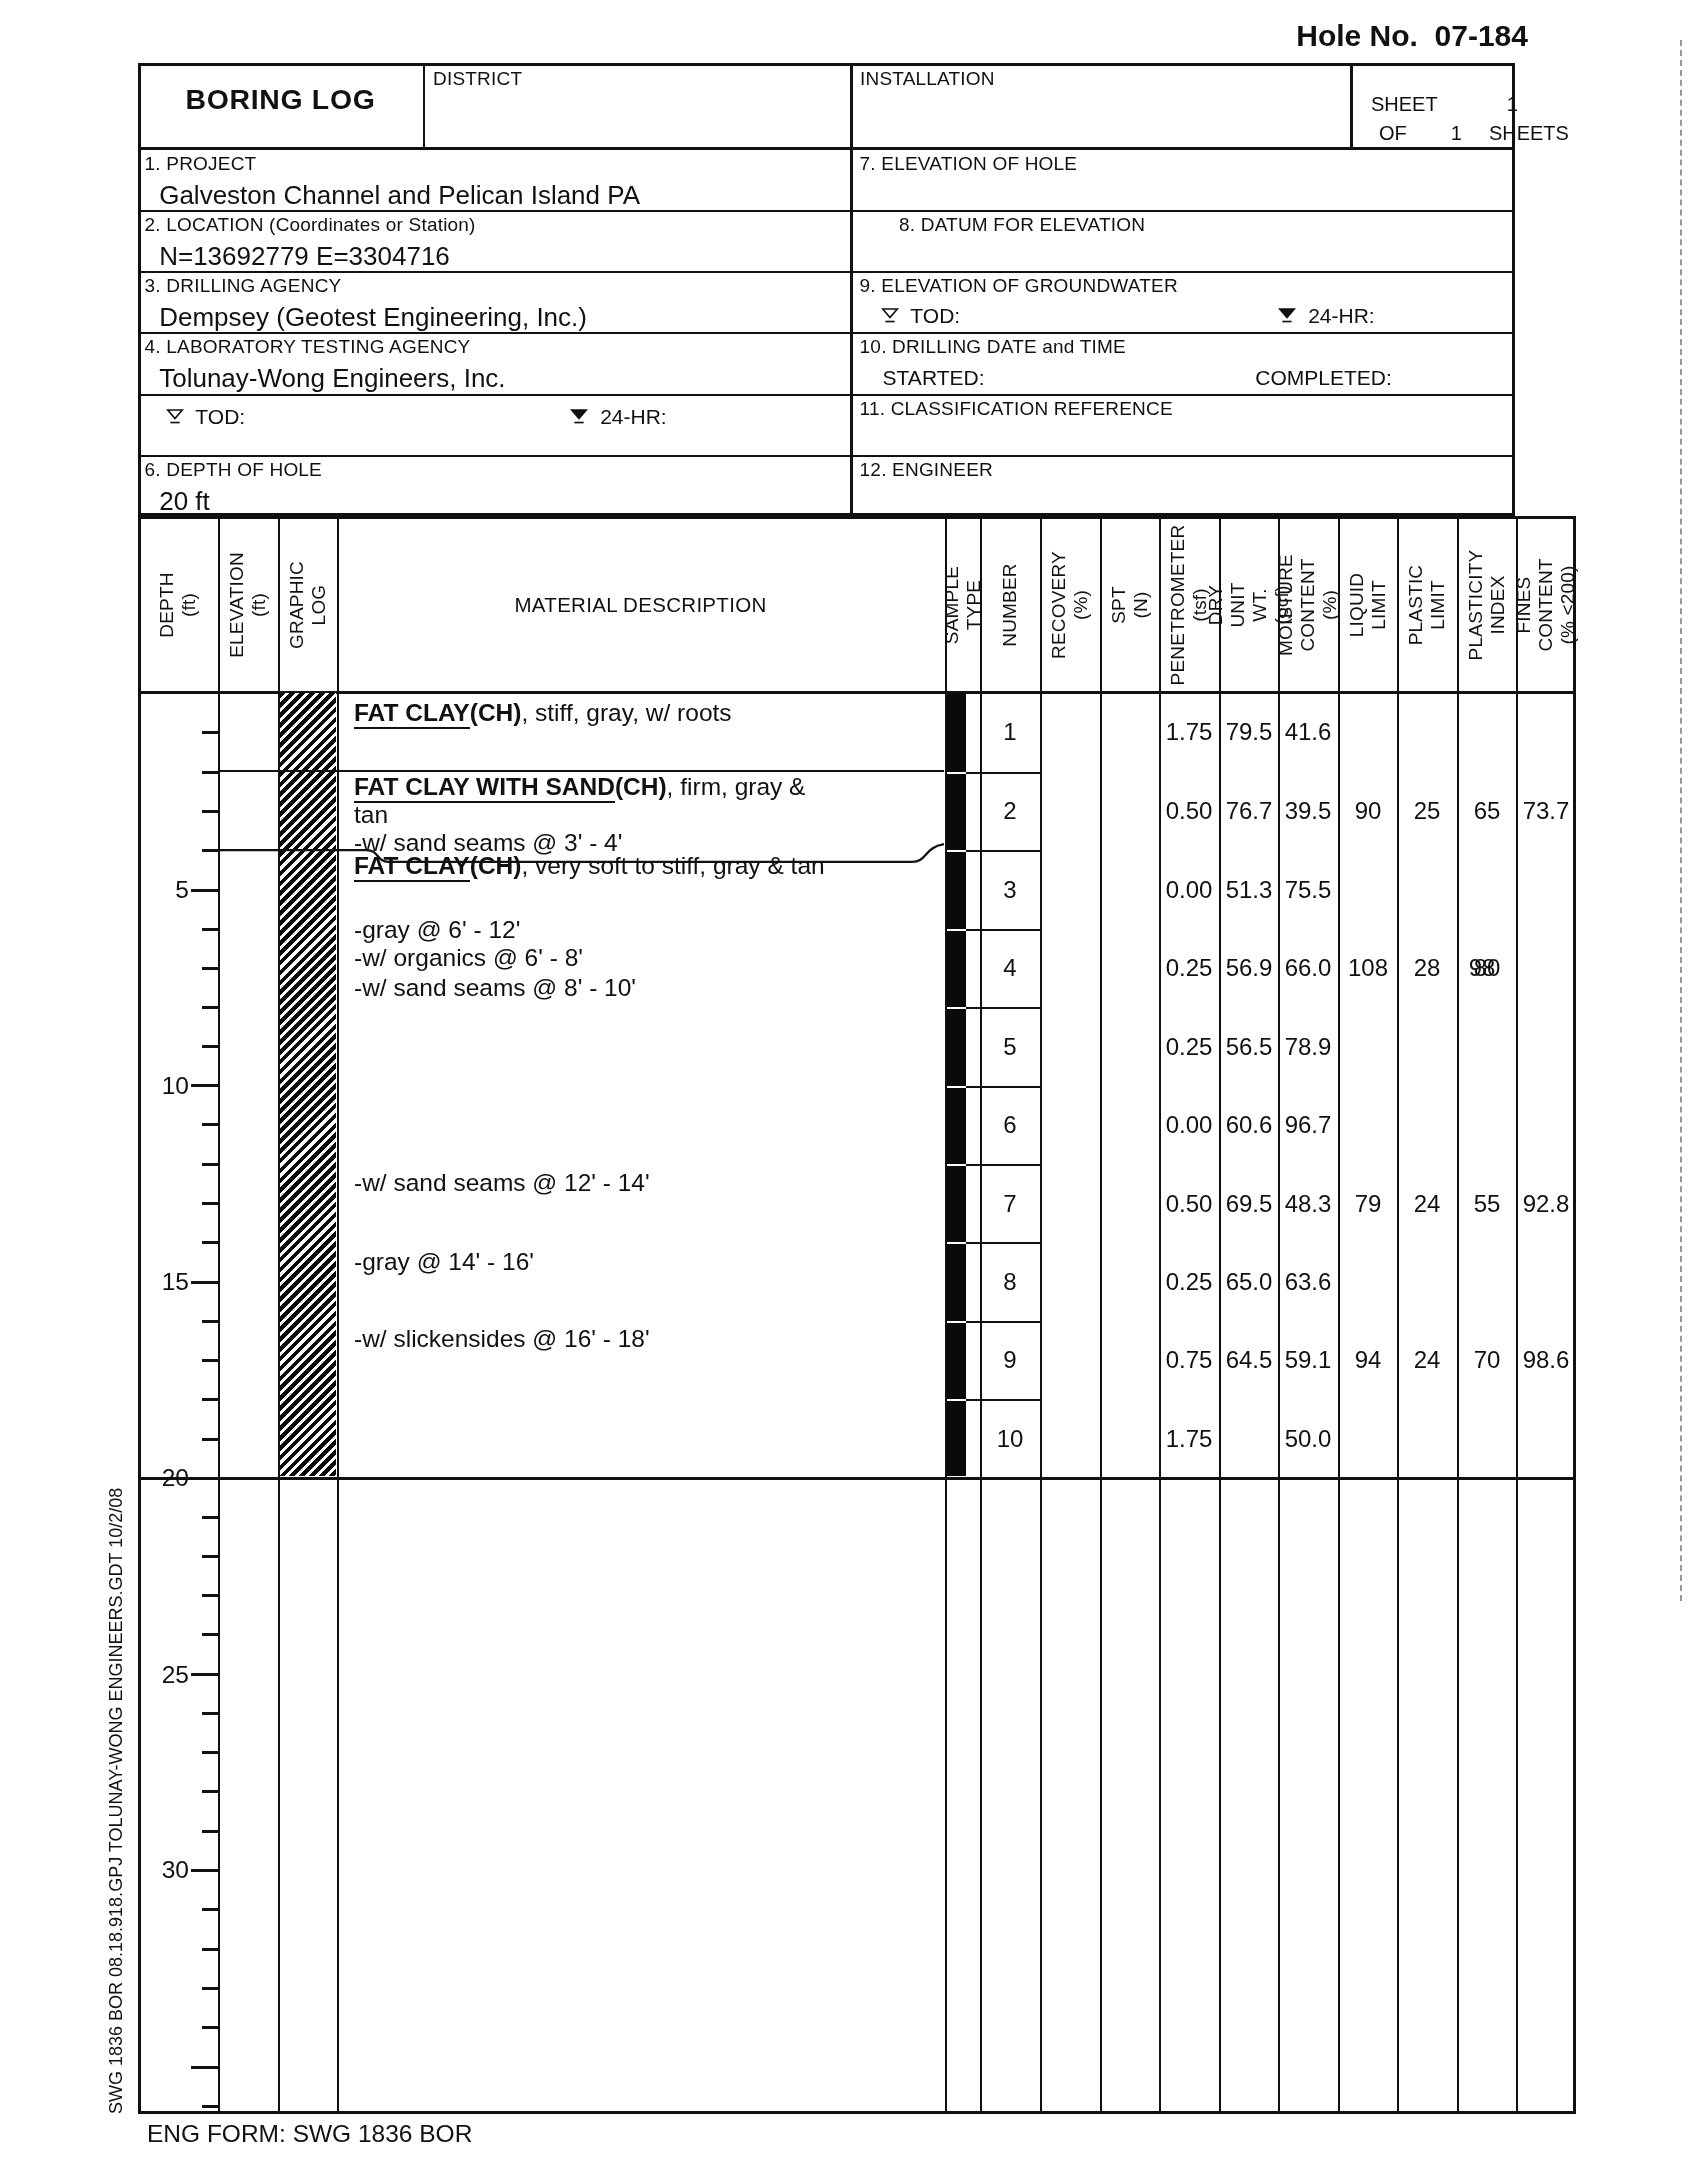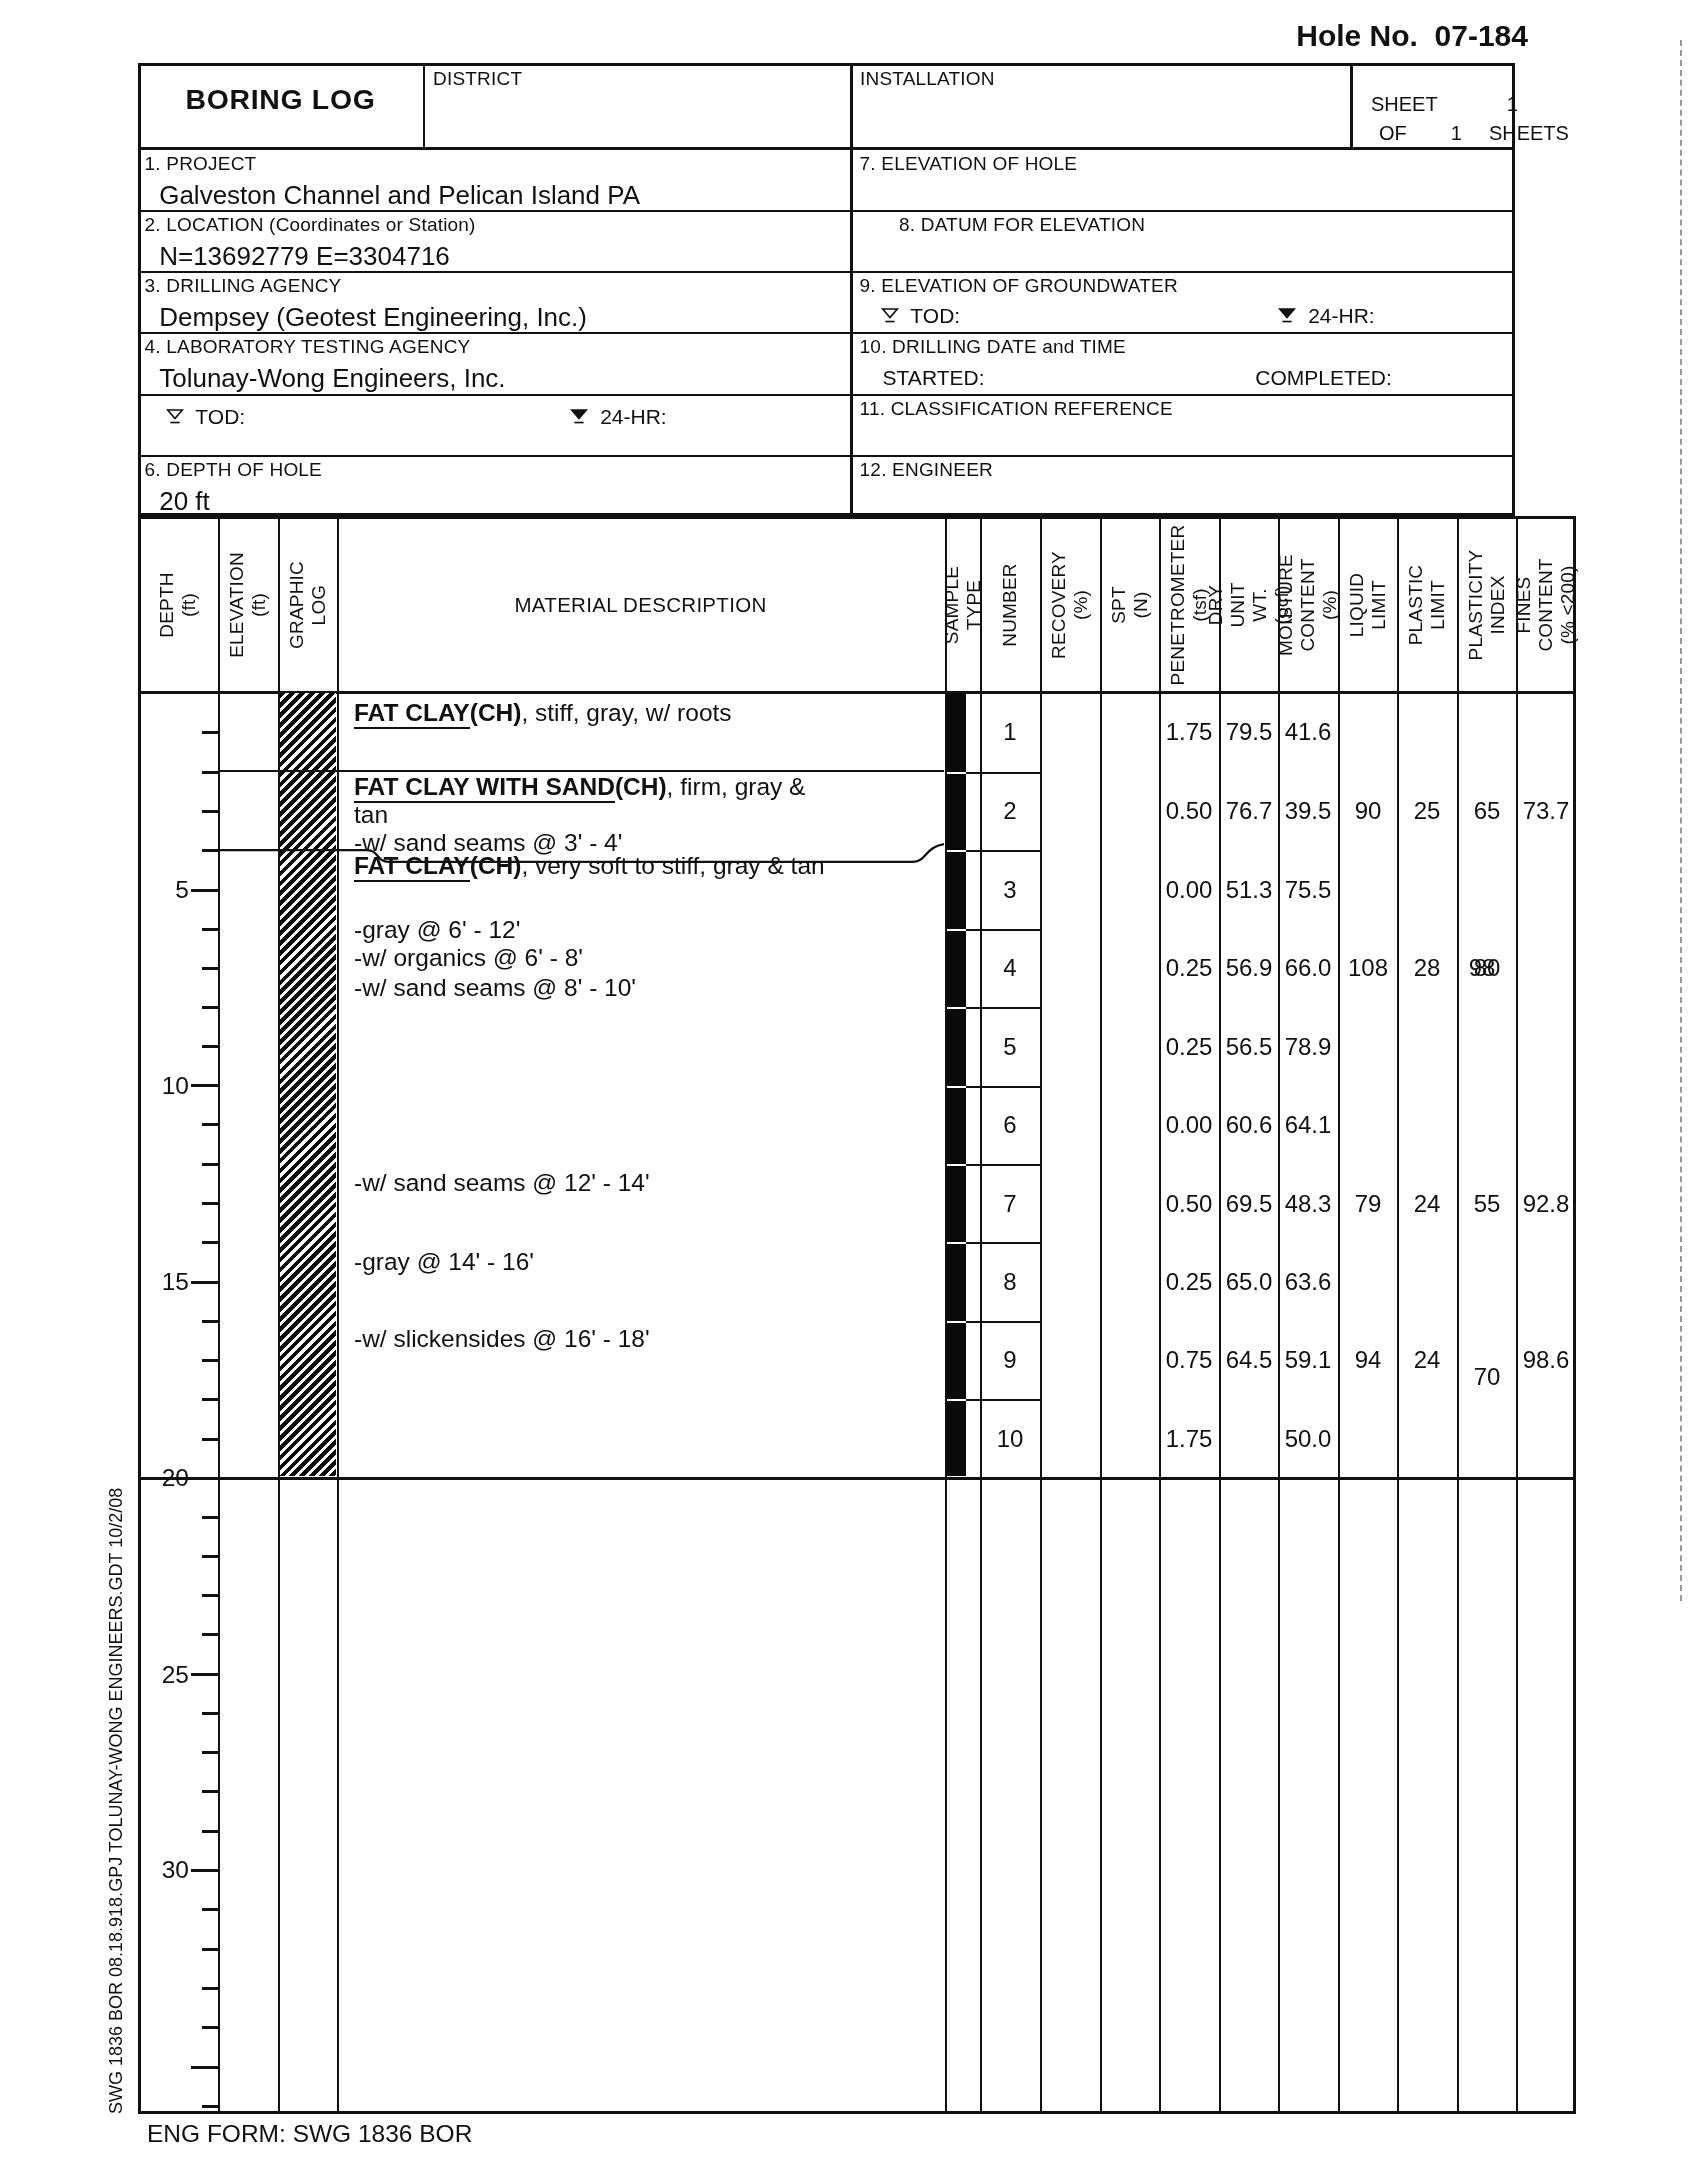--- a/index.html
+++ b/index.html
@@ -328,40 +328,40 @@
       <div class="num" style="left:1397px;top:954px;">28</div>
       <div class="num" style="left:1457px;top:954px;">80</div>
       <div class="num" style="left:1452px;top:954px;">98</div>
       <div class="num" style="left:980px;top:1033px;">5</div>
       <div class="num" style="left:1159px;top:1033px;">0.25</div>
       <div class="num" style="left:1219px;top:1033px;">56.5</div>
       <div class="num" style="left:1278px;top:1033px;">78.9</div>
       <div class="num" style="left:980px;top:1111px;">6</div>
       <div class="num" style="left:1159px;top:1111px;">0.00</div>
       <div class="num" style="left:1219px;top:1111px;">60.6</div>
-      <div class="num" style="left:1278px;top:1111px;">64.1</div>
+      <div class="num" style="left:1278px;top:1111px;">96.7</div>
       <div class="num" style="left:980px;top:1190px;">7</div>
       <div class="num" style="left:1159px;top:1190px;">0.50</div>
       <div class="num" style="left:1219px;top:1190px;">69.5</div>
       <div class="num" style="left:1278px;top:1190px;">48.3</div>
       <div class="num" style="left:1338px;top:1190px;">79</div>
       <div class="num" style="left:1397px;top:1190px;">24</div>
       <div class="num" style="left:1457px;top:1190px;">55</div>
       <div class="num" style="left:1516px;top:1190px;">92.8</div>
       <div class="num" style="left:980px;top:1268px;">8</div>
       <div class="num" style="left:1159px;top:1268px;">0.25</div>
       <div class="num" style="left:1219px;top:1268px;">65.0</div>
       <div class="num" style="left:1278px;top:1268px;">63.6</div>
       <div class="num" style="left:980px;top:1346px;">9</div>
       <div class="num" style="left:1159px;top:1346px;">0.75</div>
       <div class="num" style="left:1219px;top:1346px;">64.5</div>
       <div class="num" style="left:1278px;top:1346px;">59.1</div>
       <div class="num" style="left:1338px;top:1346px;">94</div>
       <div class="num" style="left:1397px;top:1346px;">24</div>
-      <div class="num" style="left:1457px;top:1346px;margin-top:17px;">70</div>
+      <div class="num" style="left:1457px;top:1346px;">70</div>
       <div class="num" style="left:1516px;top:1346px;">98.6</div>
       <div class="num" style="left:980px;top:1425px;">10</div>
       <div class="num" style="left:1159px;top:1425px;">1.75</div>
       <div class="num" style="left:1278px;top:1425px;">50.0</div>
     </div>
 
   <div class="abs" style="left:147px;top:2120px;font-size:24.5px;">ENG FORM: SWG 1836 BOR</div>
 
   <div class="abs" style="left:106px;top:2114px;width:721px;height:28px;font-size:18px;
               transform:rotate(-90deg);transform-origin:top left;white-space:nowrap;">SWG 1836 BOR  08.18.918.GPJ  TOLUNAY-WONG ENGINEERS.GDT  10/2/08</div>

